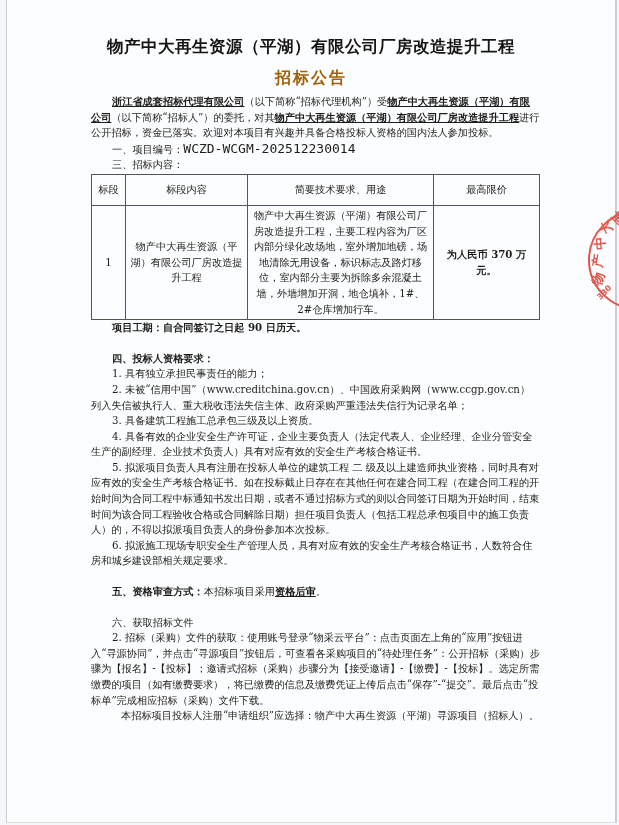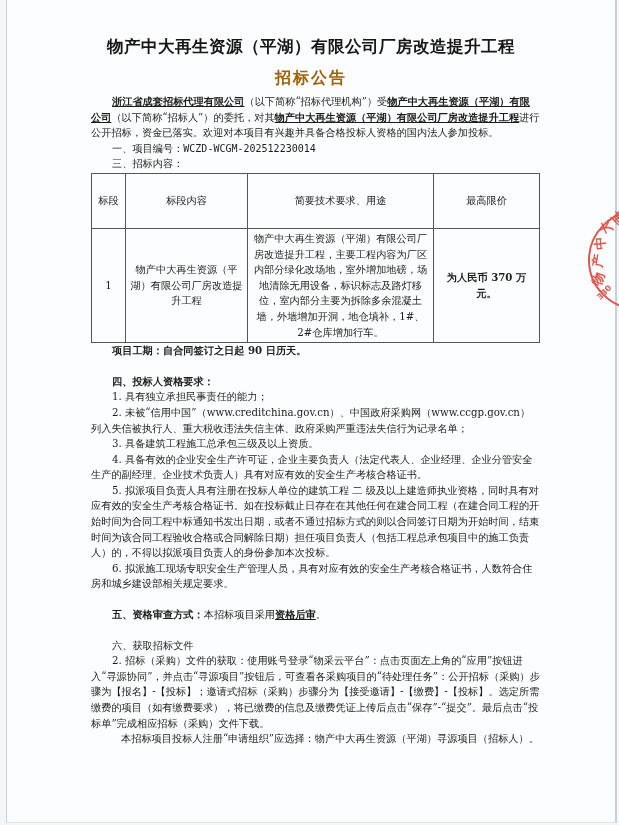--- a/index.html
+++ b/index.html
@@ -28,28 +28,28 @@
     font-family: "DejaVu Sans", sans-serif; color: #a16207;
   }
   .body {
     position: absolute; left: 91px; width: 449px; top: 94px;
     font-size: 10.2px; line-height: 15.6px;
   }
   p { margin: 0; }
   .indent { text-indent: 21px; }
   .u { text-decoration: underline; font-weight: bold; }
   .b { font-weight: bold; }
-  .mono { font-family: "DejaVu Sans Mono", monospace; font-size: 10px; }
+  .mono { font-family: "DejaVu Sans Mono", monospace; font-size: 13px; }
   table {
     border-collapse: collapse; width: 449px; margin-top: 1px;
     font-size: 10.2px; line-height: 15.6px;
   }
   td, th {
     border: 1px solid #555; text-align: center; vertical-align: middle;
-    font-weight: normal; padding: 12px 4px;
+    font-weight: normal; padding: 0 4px;
   }
   th { height: 30px; }
   td.desc { padding: 2px 3px; }
   .gap { height: 15px; }
   .stamp {
     position: absolute; left: 588px; top: 210px; width: 96px; height: 96px;
     border: 2px solid #e3554c; border-radius: 50%;
     color: #e3554c; font-size: 13px; font-weight: bold;
     font-family: "DejaVu Sans", sans-serif;
   }

